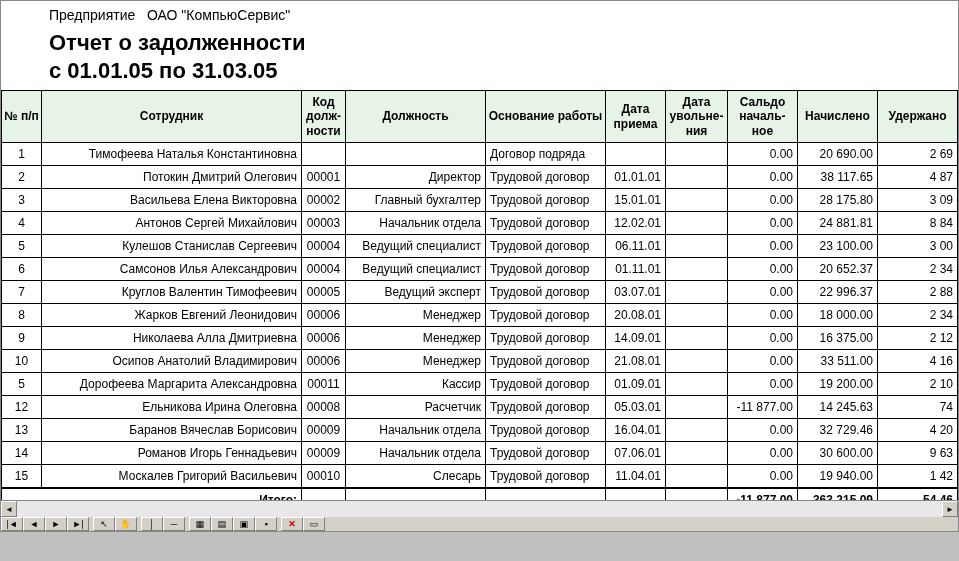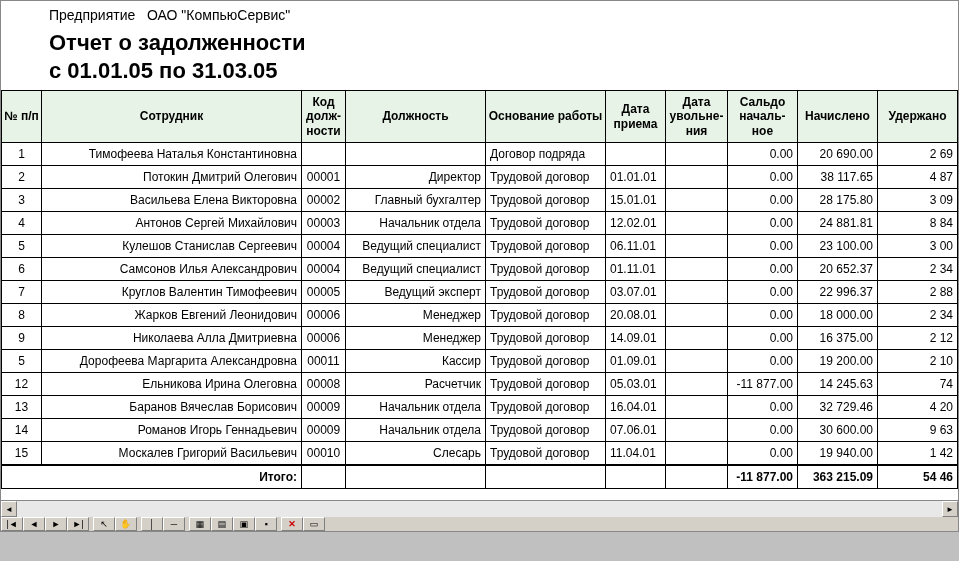--- a/index.html
+++ b/index.html
@@ -58,21 +58,21 @@
   table.report tr.totals td {
     font-weight: bold;
     border-top: 2px solid #000;
     margin-left: 42px;
   }
   .c-num { text-align: center; }
   .c-emp { text-align: right; }
   .c-code { text-align: center; }
   .c-pos { text-align: right; }
   .c-basis { text-align: left; margin-left: 8px; }
-  .c-date { text-align: left; margin-top: 24px; }
+  .c-date { text-align: right; margin-top: 24px; }
   .c-money { text-align: right; }
   .scroll-h {
     position: absolute;
     left: 0;
     right: 0;
     bottom: 14px;
     height: 16px;
     background: #d4d0c8;
     border-top: 1px solid #888;
     display: flex;
@@ -278,20 +278,32 @@
             <td class="c-code">00006</td>
             <td class="c-pos">Менеджер</td>
             <td class="c-basis">Трудовой договор</td>
             <td class="c-date">14.09.01</td>
             <td class="c-date"></td>
             <td class="c-money">0.00</td>
             <td class="c-money">16 375.00</td>
             <td class="c-money">2 12</td>
           </tr>
           <tr>
+            <td class="c-num">10</td>
+            <td class="c-emp">Осипов Анатолий Владимирович</td>
+            <td class="c-code">00006</td>
+            <td class="c-pos">Менеджер</td>
+            <td class="c-basis">Трудовой договор</td>
+            <td class="c-date">21.08.01</td>
+            <td class="c-date"></td>
+            <td class="c-money">0.00</td>
+            <td class="c-money">33 511.00</td>
+            <td class="c-money">4 16</td>
+          </tr>
+          <tr>
             <td class="c-num">5</td>
             <td class="c-emp">Дорофеева Маргарита Александровна</td>
             <td class="c-code">00011</td>
             <td class="c-pos">Кассир</td>
             <td class="c-basis">Трудовой договор</td>
             <td class="c-date">01.09.01</td>
             <td class="c-date"></td>
             <td class="c-money">0.00</td>
             <td class="c-money">19 200.00</td>
             <td class="c-money">2 10</td>

